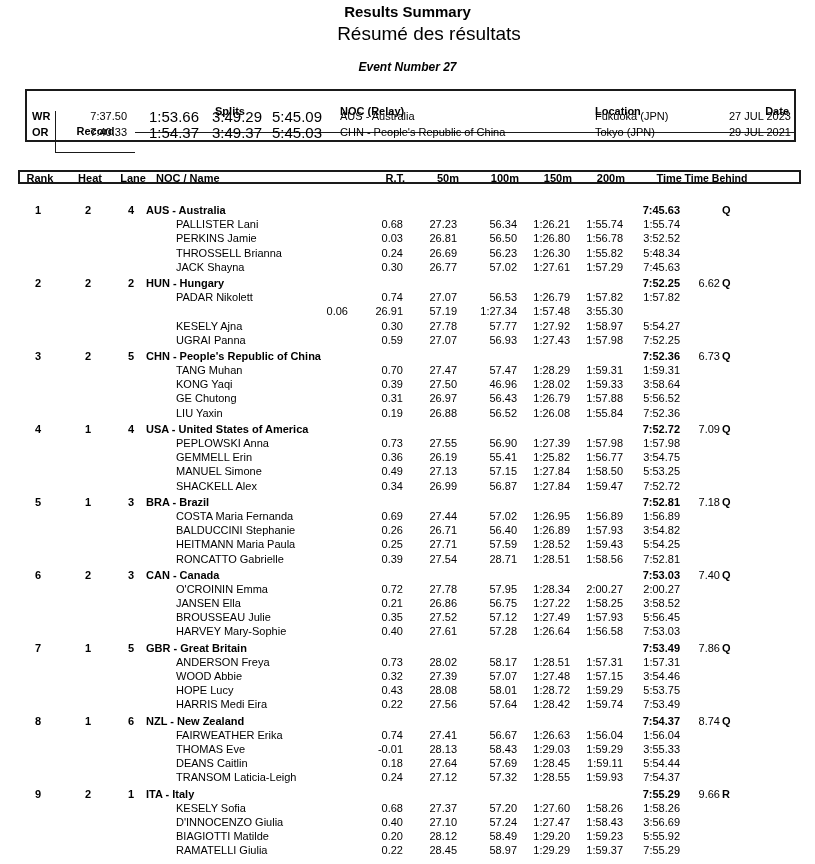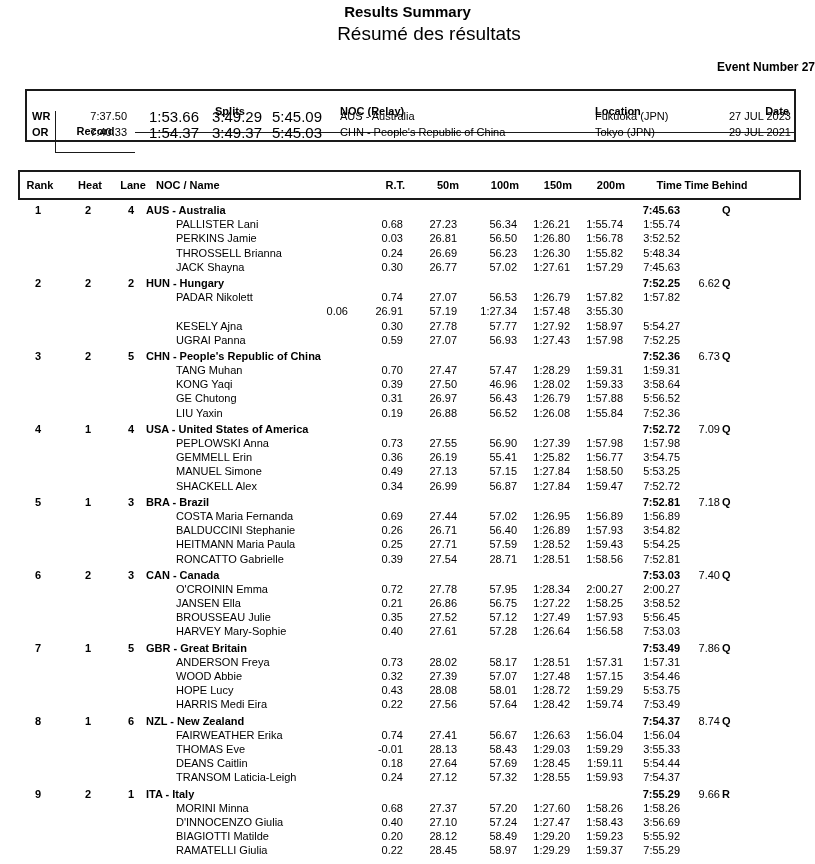--- a/index.html
+++ b/index.html
@@ -1,41 +1,41 @@
 <!DOCTYPE html>
 <html><head>
 <meta charset="utf-8">
 <style>
   html,body{margin:0;padding:0;background:#ffffff;}
   body{width:815px;height:864px;position:relative;font-family:"Liberation Sans",sans-serif;color:#000;overflow:hidden;}
 
   .title{position:absolute;top:3px;left:0;right:0;text-align:center;font-size:15px;font-weight:bold;}
   .subtitle{position:absolute;top:23px;left:0;right:0;text-align:center;font-size:19px;padding-left:43px;}
-  .event{position:absolute;top:60px;left:0;right:0;text-align:right;font-size:12px;font-weight:bold;}
+  .event{position:absolute;top:60px;left:0;right:0;text-align:center;font-size:12px;font-weight:bold;font-style:italic;}
 
   
   .records{position:absolute;top:89px;left:25px;width:767px;border:2px solid #1a1a1a;font-size:11px;}
   .rec-row{display:grid;grid-template-columns:28px 80px 67px 63px 60px 262px 142px 1fr;align-items:center;}
   .rec-header{height:17px;font-weight:bold;}
   .rec-header .rc{border-bottom:1px solid #1a1a1a;height:100%;display:flex;align-items:center;}
   .rec-header .rc.label{border-bottom:none;}
   .rec-header .rc.rec-hdr{border-left:1px solid #1a1a1a;justify-content:center;margin-top:40px;}
   .rec-header .rc.splits-hdr{grid-column:3 / span 3;justify-content:center;}
   .rec-header .rc.date{justify-content:flex-end;}
   .rec-data{height:16px;}
   .rc{white-space:nowrap;overflow:hidden;}
   .rc.label{padding-left:5px;font-weight:bold;}
   .rc.rtime{text-align:right;padding-right:8px;}
   .rc.split{text-align:right;padding-right:3px;font-size:15px;}
   .rc.noc{padding-left:15px;}
   .rc.loc{padding-left:8px;}
   .rc.date{text-align:right;padding-right:5px;}
 
   
-  .main-header{position:absolute;top:170px;left:18px;width:783px;height:30px;border:2px solid #1a1a1a;
+  .main-header{position:absolute;top:170px;left:18px;width:783px;height:14px;border:2px solid #1a1a1a;
                display:grid;grid-template-columns:40px 60px 26px 204px 55px 54px 60px 53px 53px 57px 40px 28px 1fr;
                align-items:center;font-size:11px;font-weight:bold;box-sizing:border-box;}
   .main-header .hc{white-space:nowrap;}
   .hc.ctr{text-align:center;}
   .hc.num{text-align:right;}
   .hc.name{padding-left:10px;}
   .hc.behind{grid-column:11 / span 2;text-align:center;white-space:normal;line-height:11px;font-size:10.5px;}
 
   .main-body{position:absolute;top:203px;left:18px;width:783px;font-size:11px;}
   .team-block{margin-bottom:2px;}
@@ -692,21 +692,21 @@
         <div class="c num"></div>
         <div class="c num"></div>
         <div class="c num">7:55.29</div>
         <div class="c behind-val">9.66</div>
         <div class="c qual">R</div>
       </div>
       <div class="row swimmer-row">
         <div class="c"></div>
         <div class="c"></div>
         <div class="c"></div>
-        <div class="c swimmer-name">MORINI Minna</div>
+        <div class="c swimmer-name">KESELY Sofia</div>
         <div class="c num">0.68</div>
         <div class="c num">27.37</div>
         <div class="c num">57.20</div>
         <div class="c num">1:27.60</div>
         <div class="c num">1:58.26</div>
         <div class="c num">1:58.26</div>
         <div class="c"></div>
         <div class="c"></div>
       </div>
       <div class="row swimmer-row">

